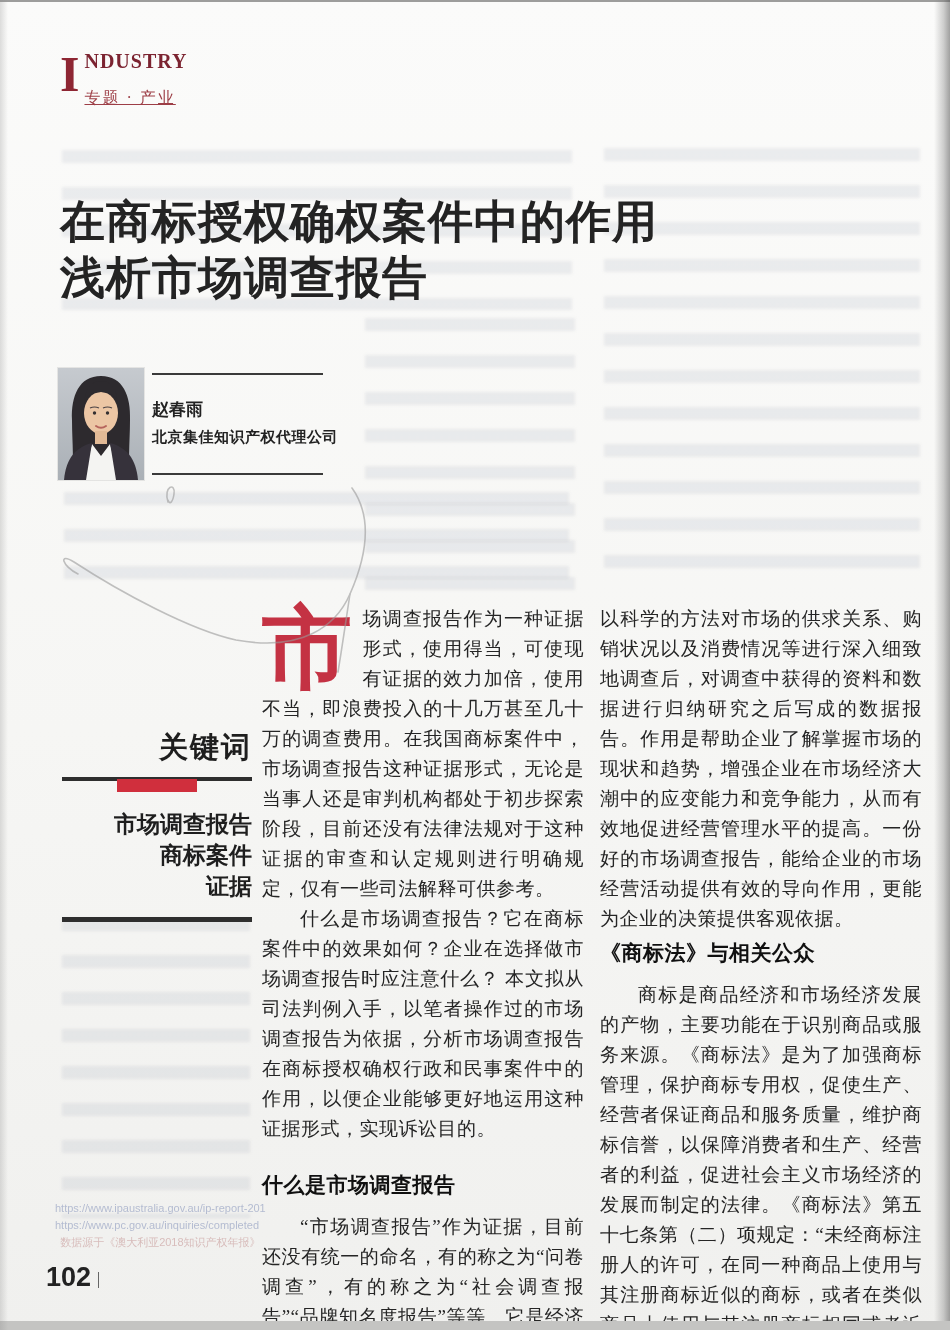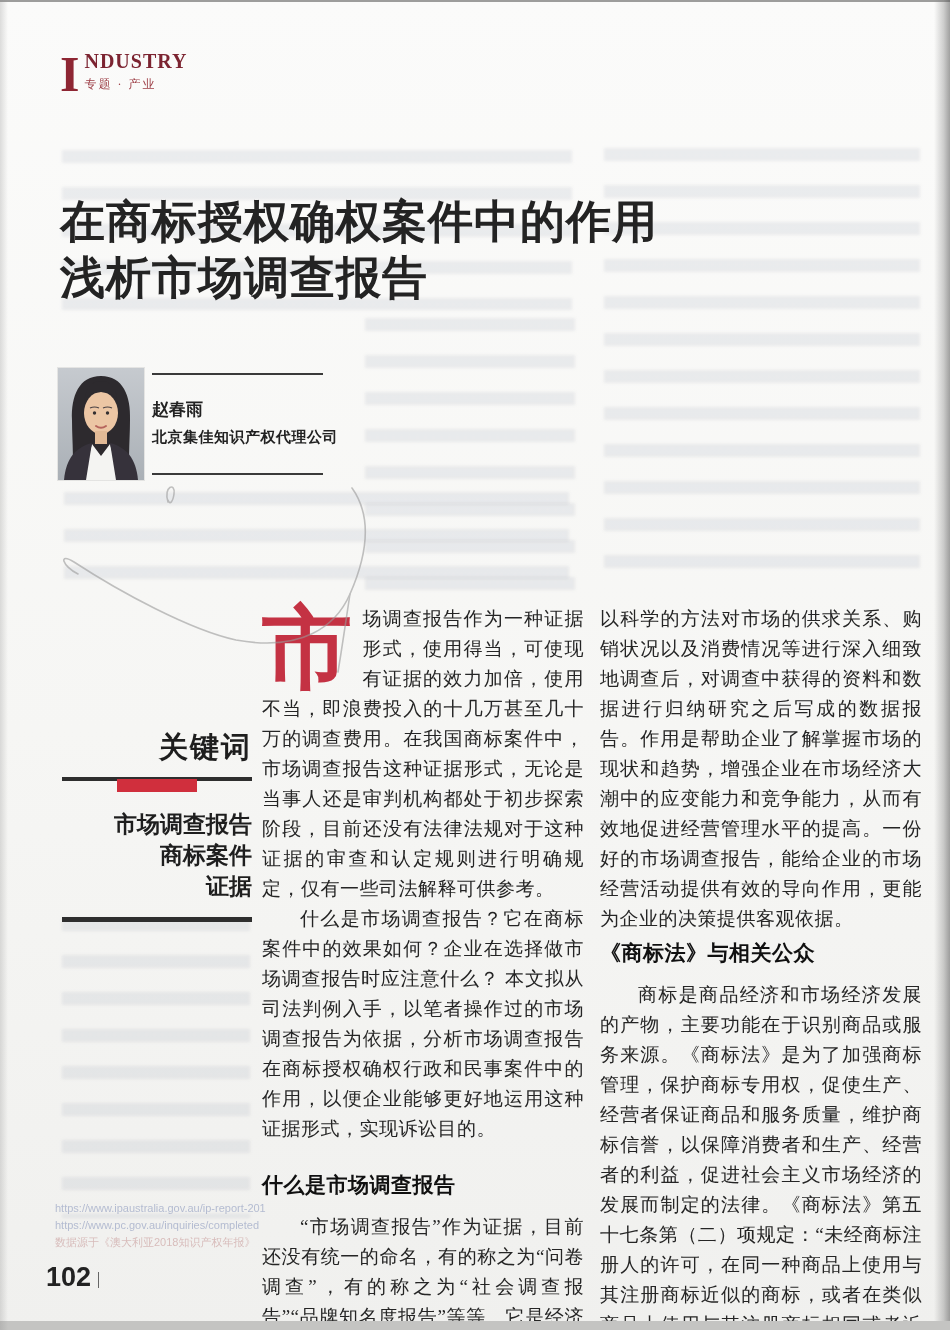--- a/index.html
+++ b/index.html
@@ -22,21 +22,21 @@
   #g1{left:62px;top:150px;width:510px;height:160px;}
   #g2{left:604px;top:148px;width:316px;height:440px;}
   #g3{left:64px;top:492px;width:505px;height:105px;}
   #g4{left:62px;top:918px;width:188px;height:300px;}
   #g5{left:365px;top:318px;width:210px;height:280px;}
 
   
   .masthead{position:absolute;left:60px;top:52px;display:flex;z-index:3;}
   .masthead .initial{font-size:50px;line-height:44px;font-weight:bold;color:#8e2633;margin-right:5px;}
   .masthead .word{font-size:20px;letter-spacing:1px;color:#7c2431;line-height:18px;padding-top:6px;font-weight:bold;}
-  .masthead .sub{font-size:12px;color:#9d3e46;margin-top:4px;letter-spacing:2px;}
+  .masthead .sub{font-size:16px;color:#9d3e46;margin-top:16px;letter-spacing:2px;text-decoration:underline;}
 
   
   .title{position:absolute;left:60px;top:194px;z-index:3;
     font-family:"Liberation Sans","DejaVu Sans",sans-serif;font-weight:900;
     font-size:45px;line-height:56px;color:#232323;letter-spacing:1px;}
 
   
   .photo{position:absolute;left:58px;top:368px;width:86px;height:112px;z-index:3;box-shadow:0 0 0 1px rgba(0,0,0,.08);}
   .author-rule{position:absolute;left:152px;width:171px;height:2px;background:#3a3a3a;z-index:3;}
   .author-name{position:absolute;left:152px;top:398px;z-index:3;font-family:"Liberation Sans",sans-serif;
@@ -64,21 +64,21 @@
     font-size:21px;color:#101010;margin:27px 0 13px;letter-spacing:.5px;}
 
   
   .pageno{position:absolute;left:46px;top:1262px;z-index:3;font-family:"Liberation Sans",sans-serif;
     font-weight:bold;font-size:27px;color:#222;}
   .pageno .bar{display:inline-block;width:1px;height:16px;background:#666;margin-left:7px;vertical-align:-2px;}
 
   
   .bleed{position:absolute;left:55px;top:1200px;z-index:2;font-family:"Liberation Sans",sans-serif;
     font-size:11px;line-height:17px;color:rgba(80,100,160,.38);filter:blur(.4px);}
-  .bleed .l3{color:rgba(170,90,90,.35);}
+  .bleed .l3{color:rgba(170,90,90,.35);text-align:center;}
 
   
   .pen-curve{position:absolute;left:0;top:0;z-index:4;pointer-events:none;}
 </style>
 </head>
 <body>
 
 <div class="page">
 
   <div class="ghost" id="g1"></div>

